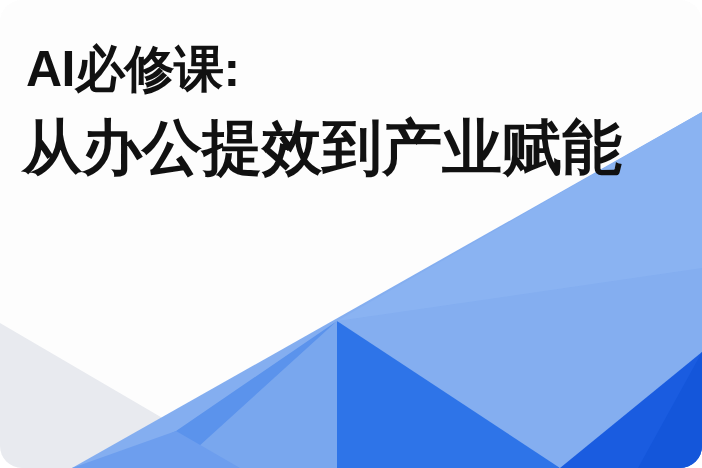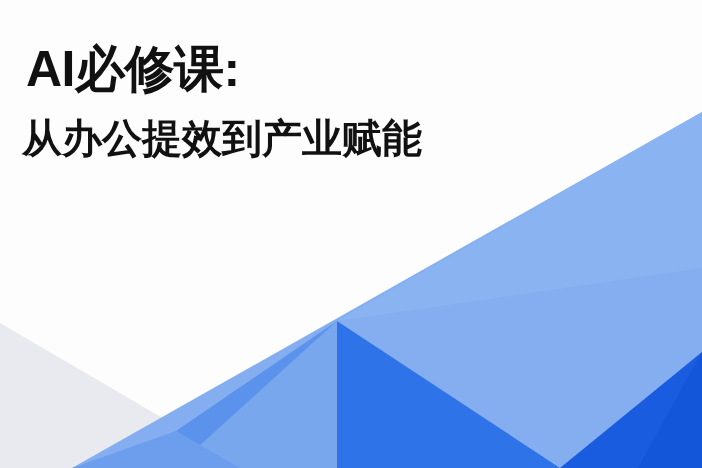--- a/index.html
+++ b/index.html
@@ -10,20 +10,21 @@
   }
   body {
     font-family: "Liberation Sans", "DejaVu Sans", sans-serif;
   }
   #poster {
     position: relative;
     width: 702px;
     height: 468px;
     overflow: hidden;
     background: #fdfdfd;
+    border-radius: 22px;
   }
   #bg-art {
     position: absolute;
     inset: 0;
     width: 702px;
     height: 468px;
     display: block;
   }
   #title-block {
     position: absolute;
@@ -44,21 +45,21 @@
   #title-line-1 {
     position: absolute;
     left: 26px;
     top: 44px;
     font-size: 50px;
   }
   #title-line-2 {
     position: absolute;
     left: 22px;
     top: 118px;
-    font-size: 40px;
+    font-size: 60px;
     letter-spacing: 0px;
   }
 </style>
 </head>
 <body>
 
 <div id="poster">
 
   <svg id="bg-art" viewBox="0 0 702 468" width="702" height="468" preserveAspectRatio="none" xmlns="http://www.w3.org/2000/svg">
 

